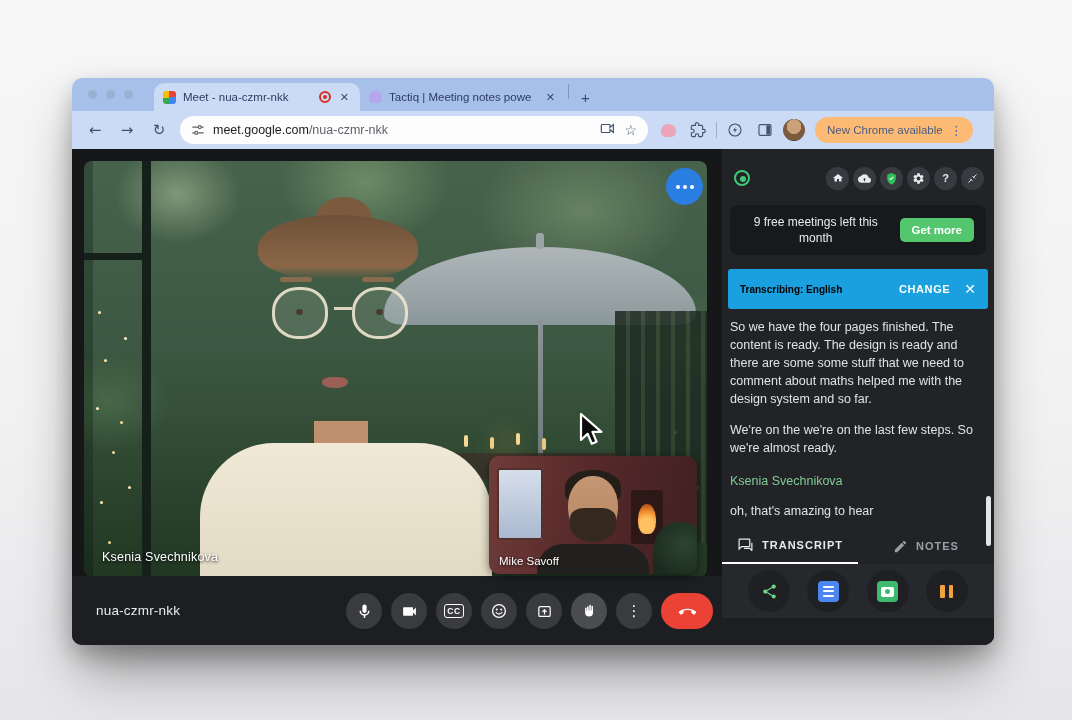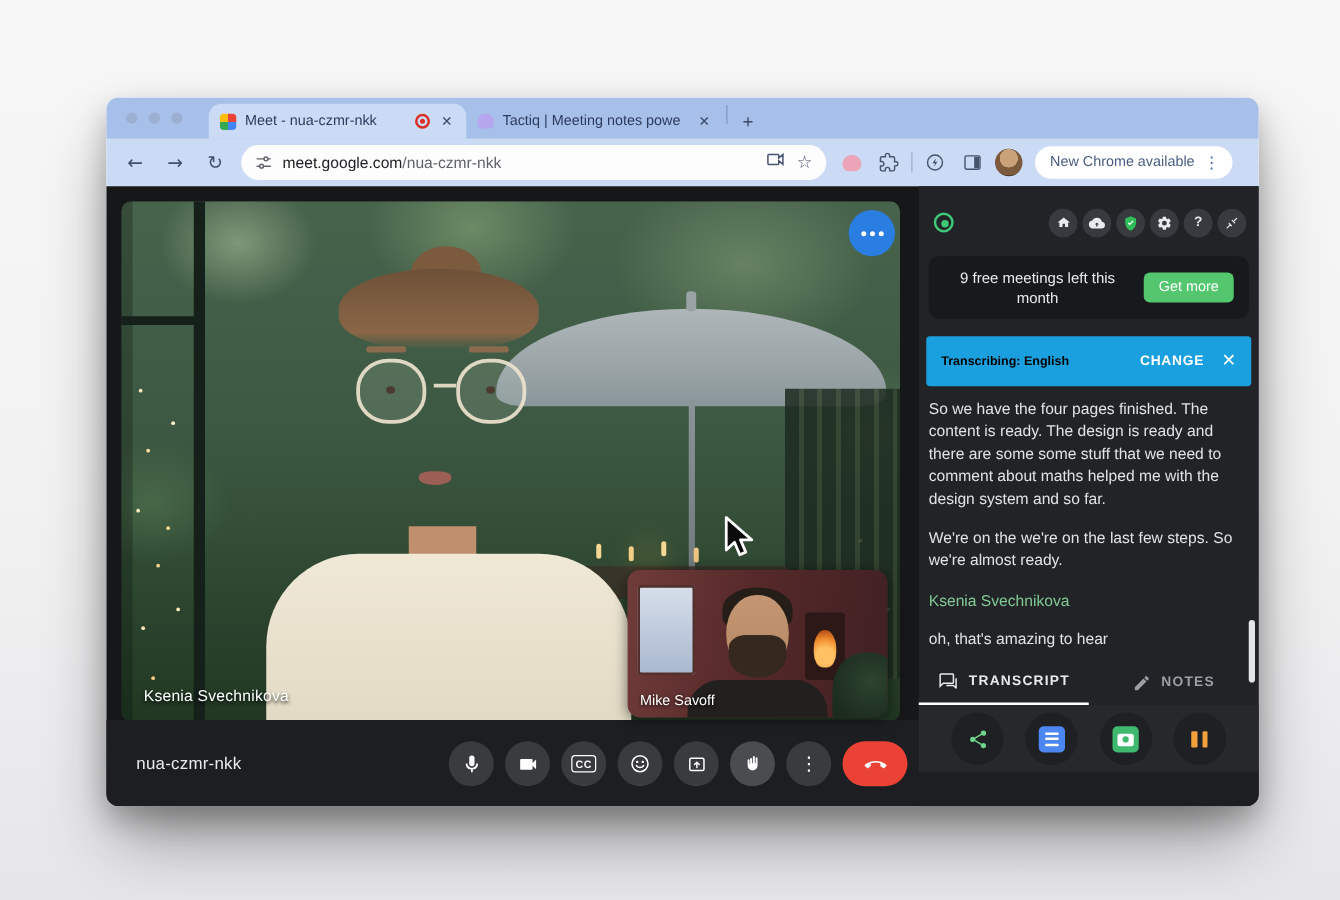--- a/index.html
+++ b/index.html
@@ -2,21 +2,21 @@
 <html><head>
 <meta charset="utf-8">
 <style>
   * { margin:0; padding:0; box-sizing:border-box; }
   html,body { width:1072px; height:720px; }
   body { font-family:"Liberation Sans","DejaVu Sans",sans-serif; }
   .stage { position:relative; width:1072px; height:720px; overflow:hidden;
            background:linear-gradient(180deg,#f7f7f8 0%,#f2f2f3 55%,#e6e6e9 100%); }
 
   
-  .window { position:absolute; left:85px; top:78px; width:922px; height:567px;
+  .window { position:absolute; left:72px; top:78px; width:922px; height:567px;
             border-radius:10px; overflow:hidden;
             box-shadow:0 30px 55px -8px rgba(0,0,0,.42), 0 10px 22px rgba(0,0,0,.22); }
 
   
   .tabstrip { position:relative; height:33px; background:#a6c0ea; display:flex; align-items:flex-end; padding-left:82px; }
   .traffic { position:absolute; left:16px; top:12px; display:flex; gap:9px; }
   .traffic span { width:9px; height:9px; border-radius:50%; background:#8f9cb4; opacity:.45; }
   .tab { display:flex; align-items:center; gap:7px; height:28px; padding:0 9px; width:206px; font-size:11.5px; color:#2d3b5e; }
   .tab.active { background:#ccdbf5; border-radius:10px 10px 0 0; }
   .tab .label { flex:1; white-space:nowrap; overflow:hidden; text-overflow:ellipsis; }
@@ -38,21 +38,21 @@
   .urlbar .site-icon { display:flex; }
   .url-text { flex:1; font-size:12.5px; white-space:nowrap; overflow:hidden; }
   .url-text .domain { color:#202124; }
   .url-text .path { color:#5f6368; }
   .url-star { font-size:14px; color:#44536e; font-family:"DejaVu Sans",sans-serif; }
   .ext-icon { width:24px; height:24px; display:flex; align-items:center; justify-content:center; }
   .tactiq-ext { width:15px; height:13px; background:#eba4b8; border-radius:7px 7px 5px 5px; }
   .tb-sep { width:1px; height:16px; background:rgba(70,90,130,.35); }
   .avatar { width:22px; height:22px; border-radius:50%; flex:none;
             background:radial-gradient(circle at 50% 35%, #caa27a 0 40%, #7b5a3e 41% 75%, #4c3a2a 76%); }
-  .update-pill { margin-left:4px; height:26px; background:#ffffff; border-radius:13px; display:flex;
+  .update-pill { margin-left:4px; height:26px; background:#fdba74; border-radius:13px; display:flex;
                  align-items:center; gap:7px; padding:0 10px 0 12px; font-size:11.5px; color:#4a5d80; }
   .update-pill .kebab { color:#3b66b0; font-size:13px; font-family:"DejaVu Sans",sans-serif; }
 
   
   .content { position:relative; height:496px; background:#161719; display:flex; }
   .meet-area { position:relative; width:650px; flex:none; }
 
   
   .video-main { position:absolute; left:12px; top:12px; width:623px; height:416px; border-radius:8px; overflow:hidden;
     background:
@@ -134,21 +134,21 @@
   .target { width:16px; height:16px; border:2.5px solid #3ec878; border-radius:50%; position:relative; }
   .target::after { content:""; position:absolute; left:3.5px; top:3.5px; width:6px; height:6px; border-radius:50%; background:#3ec878; }
   .sb-header .spacer { flex:1; }
   .hbtn { width:23px; height:23px; border-radius:50%; background:#393a3f; display:flex; align-items:center; justify-content:center; margin-left:4px; }
   .hbtn svg { display:block; }
   .hbtn .qmark { font-size:11px; color:#e8eaed; font-weight:bold; }
 
   .quota-card { margin:6px 8px 0; background:#18191c; border-radius:8px; padding:9px 12px;
     display:flex; align-items:center; gap:10px; }
   .quota-text { flex:1; text-align:center; font-size:12px; color:#e8eaed; line-height:1.35; }
-  .getmore-btn { background:#53c66e; color:#fff; font-size:11.5px; font-weight:normal; padding:6px 12px; border-radius:5px; white-space:nowrap;text-align:right; }
+  .getmore-btn { background:#53c66e; color:#fff; font-size:11.5px; font-weight:bold; padding:6px 12px; border-radius:5px; white-space:nowrap;text-align:right; }
 
   .trans-banner { margin:14px 6px 0; height:40px; background:#1aa0de; border-radius:3px;
     display:flex; align-items:center; padding:0 12px; }
   .trans-banner .blabel { font-size:10px; font-weight:bold; color:#000000; }
   .trans-banner .change { margin-left:auto; font-size:11px; font-weight:bold; color:#fff; letter-spacing:.6px; }
   .trans-banner .bclose { margin-left:14px; font-size:14px; color:#fff; font-family:"DejaVu Sans",sans-serif; }
 
   .transcript { flex:1; overflow:hidden; padding:4px 8px 8px; font-size:12.5px; color:#e0e2e6; line-height:1.45;
     display:flex; flex-direction:column; justify-content:flex-end; }
   .t-speaker { color:#81c995; margin-top:15px; }

